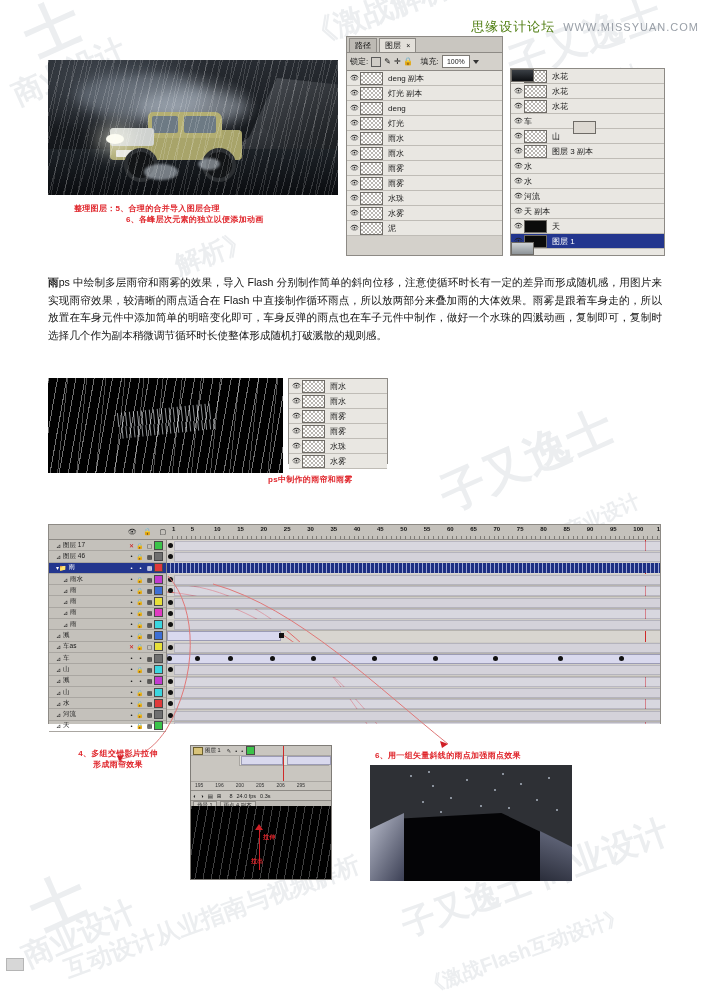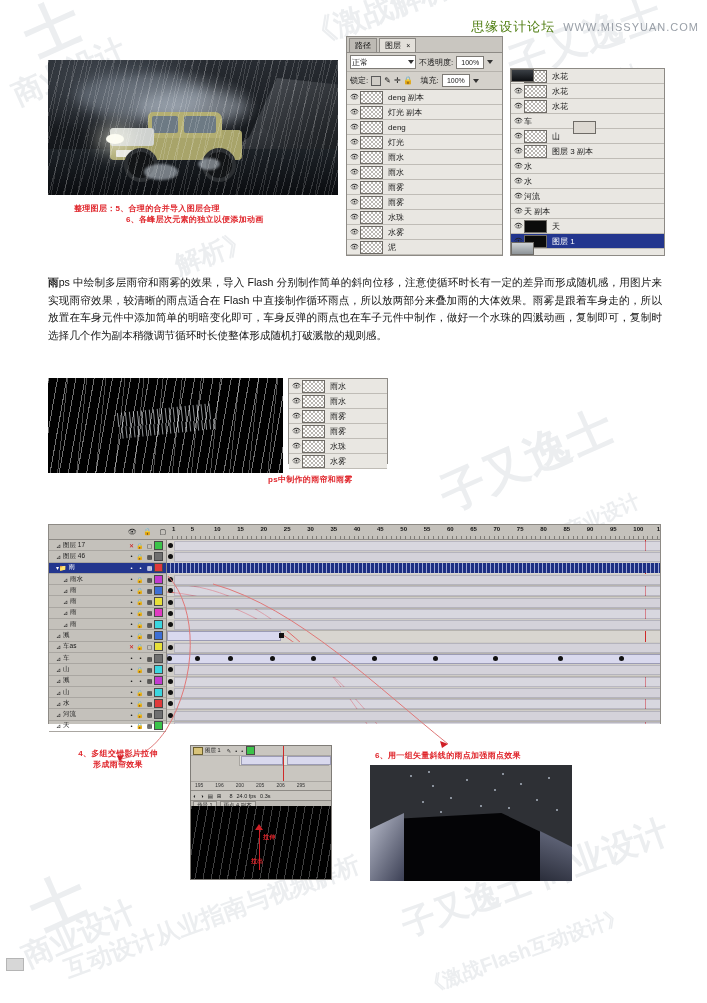--- a/index.html
+++ b/index.html
@@ -188,29 +188,20 @@
   <div style="padding-left:52px;">6、各峰层次元素的独立以便添加动画</div>
 </div>
 
 <div class="panel ps-left">
   <div class="ps-tabs">
     <div class="ps-tab">路径</div>
     <div class="ps-tab active">
       <span>图层</span>
       <span style="font-size:7px;margin-left:3px;">×</span>
     </div>
-  </div>
-  <div class="ps-row-blend">
-    <div class="ps-select">
-      <span>正常</span>
-      <span class="tiny-arrow"></span>
-    </div>
-    <span>不透明度:</span>
-    <span class="ps-field">100%</span>
-    <span class="tiny-arrow"></span>
   </div>
   <div class="ps-lock">
     <span>锁定:</span>
     <span class="lock-ico"></span>
     <span style="font-size:8px;">✎</span>
     <span style="font-size:8px;">✛</span>
     <span style="font-size:8px;">🔒</span>
     <span style="margin-left:4px;">填充:</span>
     <span class="ps-field">100%</span>
     <span class="tiny-arrow"></span>

